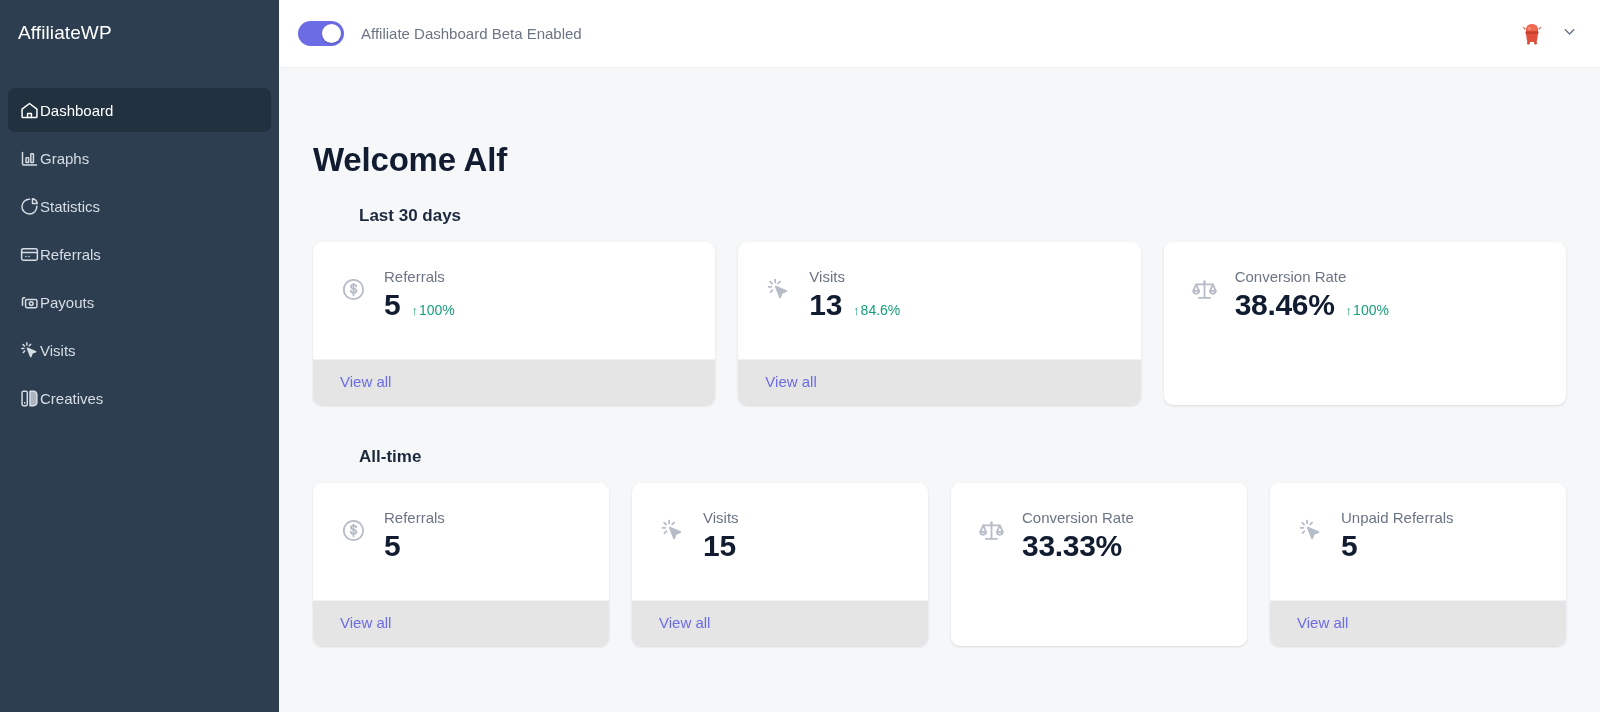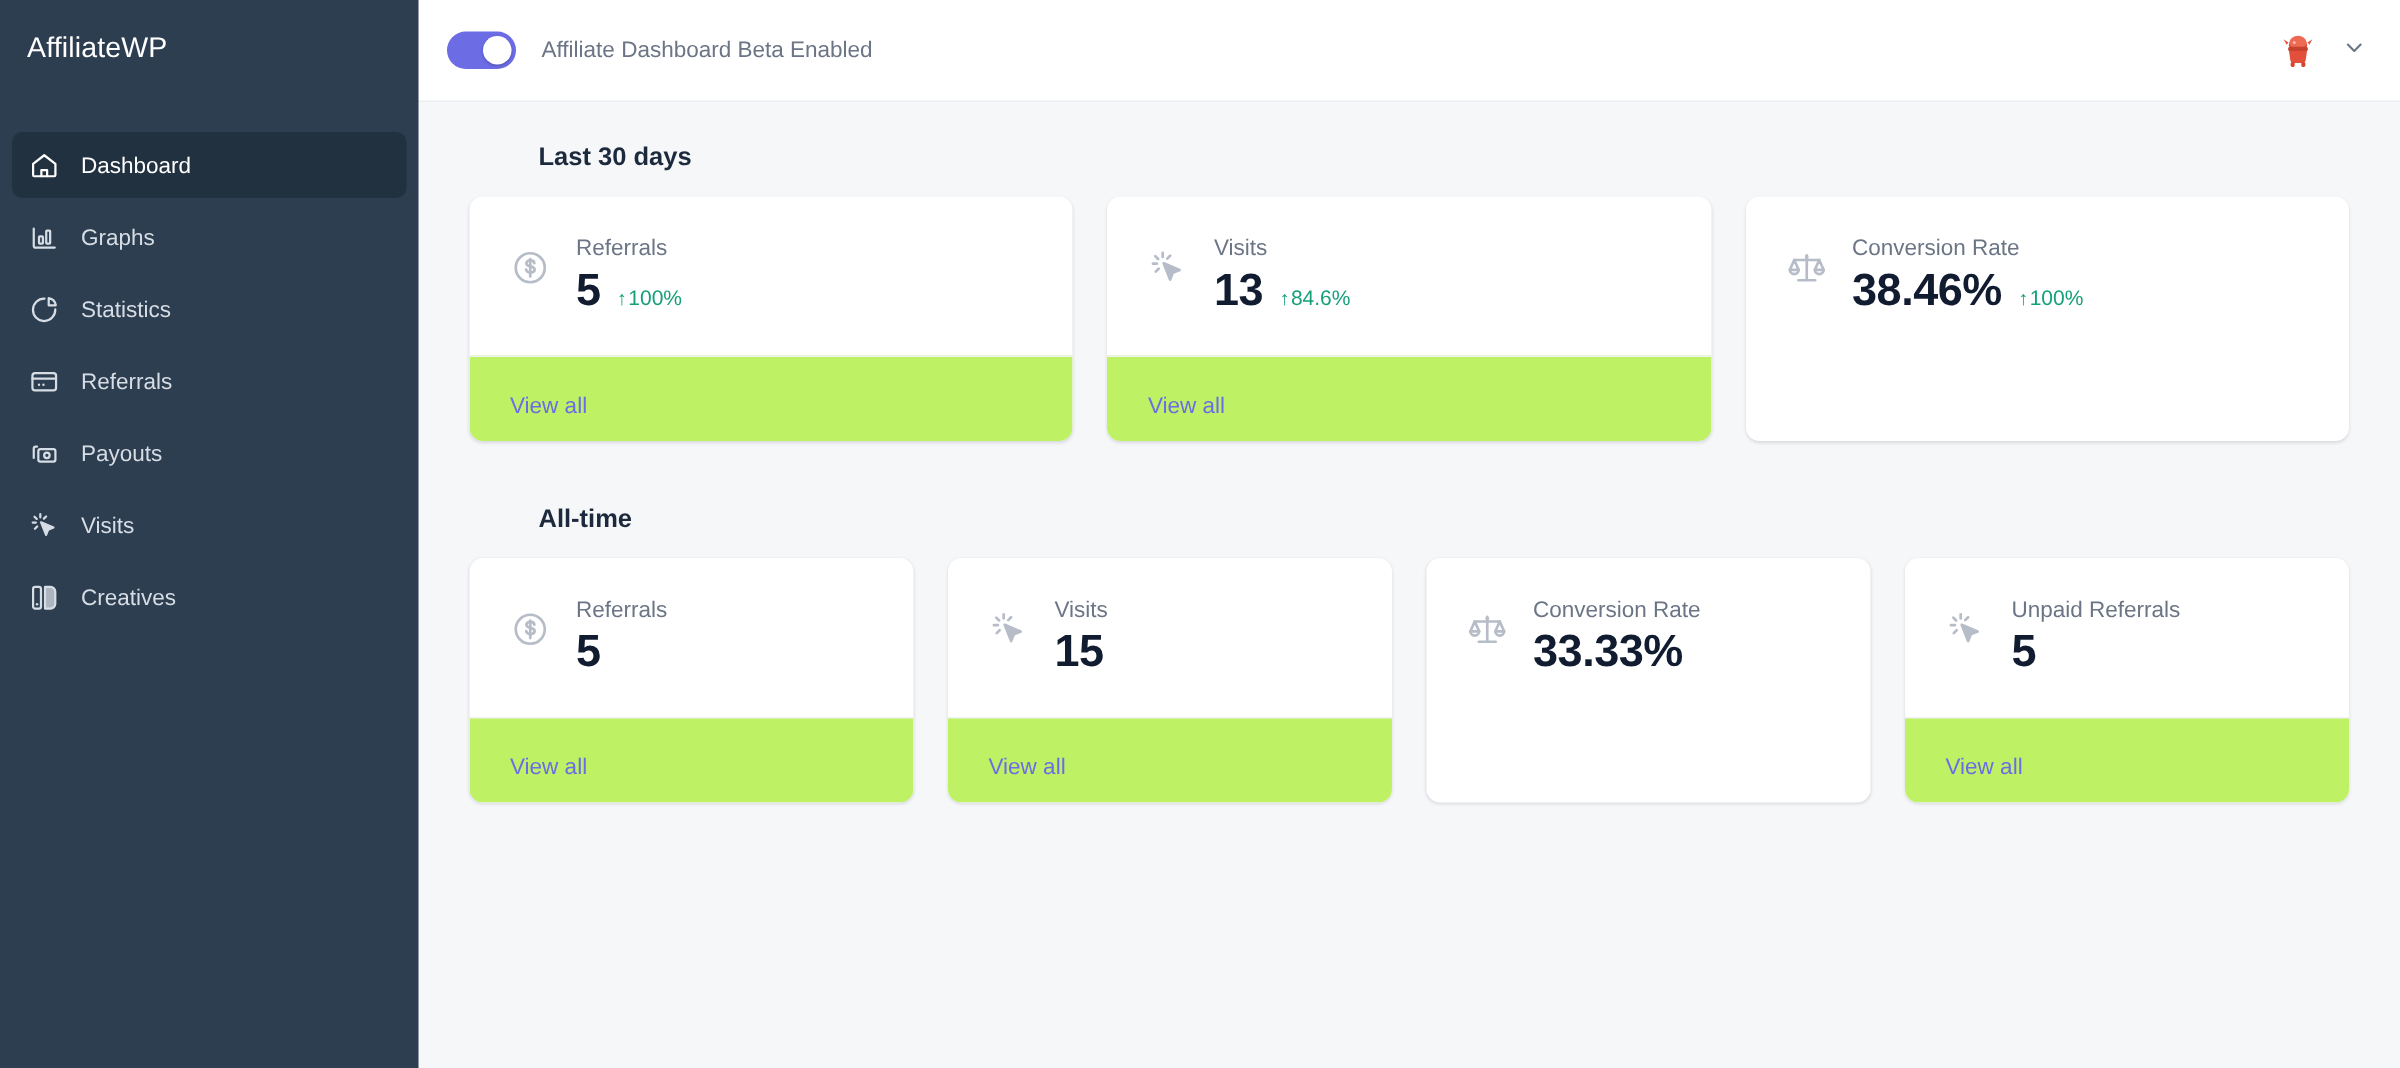--- a/index.html
+++ b/index.html
@@ -33,21 +33,21 @@
     padding: 0 0 0 18px;
     height: 36px;
     margin-top: 14px;
     color: #97a3b4;
     font-size: 15px;
     cursor: pointer;
   }
   .back-row svg { display:block; }
   .nav { margin-top: 26px; padding: 0 8px; }
   .nav-item {
-    display: flex; align-items: center; gap: 14px;
+    display: flex; align-items: center; 
     height: 44px;
     padding-left: 11px;
     border-radius: 7px;
     color: #d7dde5;
     font-size: 15px;
     cursor: pointer;
     margin-bottom: 4px;
   }
   .nav-item svg { display:block; flex: 0 0 22px; }
   .nav-item.active {
@@ -113,23 +113,23 @@
   }
   .card-icon { flex: 0 0 auto; margin-top: 8px; color: #b6bdc8; }
   .card-icon svg { display:block; }
   .card-text { display: flex; flex-direction: column; }
   .card-label { font-size: 15px; color: #6b7585; line-height: 1.25; }
   .card-valrow { display: flex; align-items: baseline; gap: 11px; margin-top: 1px; }
   .card-value { font-size: 30px; font-weight: 600; color: #111c30; letter-spacing: -.3px; }
   .card-delta { font-size: 14px; color: #16a07a; font-weight: 500; display:flex; align-items:center; gap:1px; white-space: nowrap; }
   .card-delta .arw { font-size: 13px; }
   .card-footer {
-    background: #bef264;
+    background: #e5e5e5;
     border-top: 1px solid #f1f2f4;
-    padding: 24px 24px 14px 27px;
+    padding: 13px 24px 14px 27px;
   }
   .card-footer a {
     color: #6c6ce5; font-size: 15px; text-decoration: none; cursor: pointer;
   }
 </style>
 </head>
 <body>
 
 <div class="app">
 
@@ -244,20 +244,21 @@
         <span class="chev">
           <svg width="17" height="17" viewBox="0 0 24 24" fill="none" stroke="currentColor" stroke-width="2" stroke-linecap="round" stroke-linejoin="round">
             <path d="M6 9.5 12 15.5 18 9.5"></path>
           </svg>
         </span>
       </div>
     </header>
 
     <div class="content">
 
+      <h1 class="welcome">Welcome Alf</h1>
 
       <h2 class="section-title">Last 30 days</h2>
       <div class="cards row1">
 
         <div class="card">
           <div class="card-body">
             <span class="card-icon">
               <svg width="27" height="27" viewBox="0 0 24 24" fill="none" stroke="currentColor" stroke-width="1.6" stroke-linecap="round" stroke-linejoin="round">
                 <circle cx="12" cy="12" r="8.6"></circle>
                 <path d="M12 6.8v10.4"></path>

